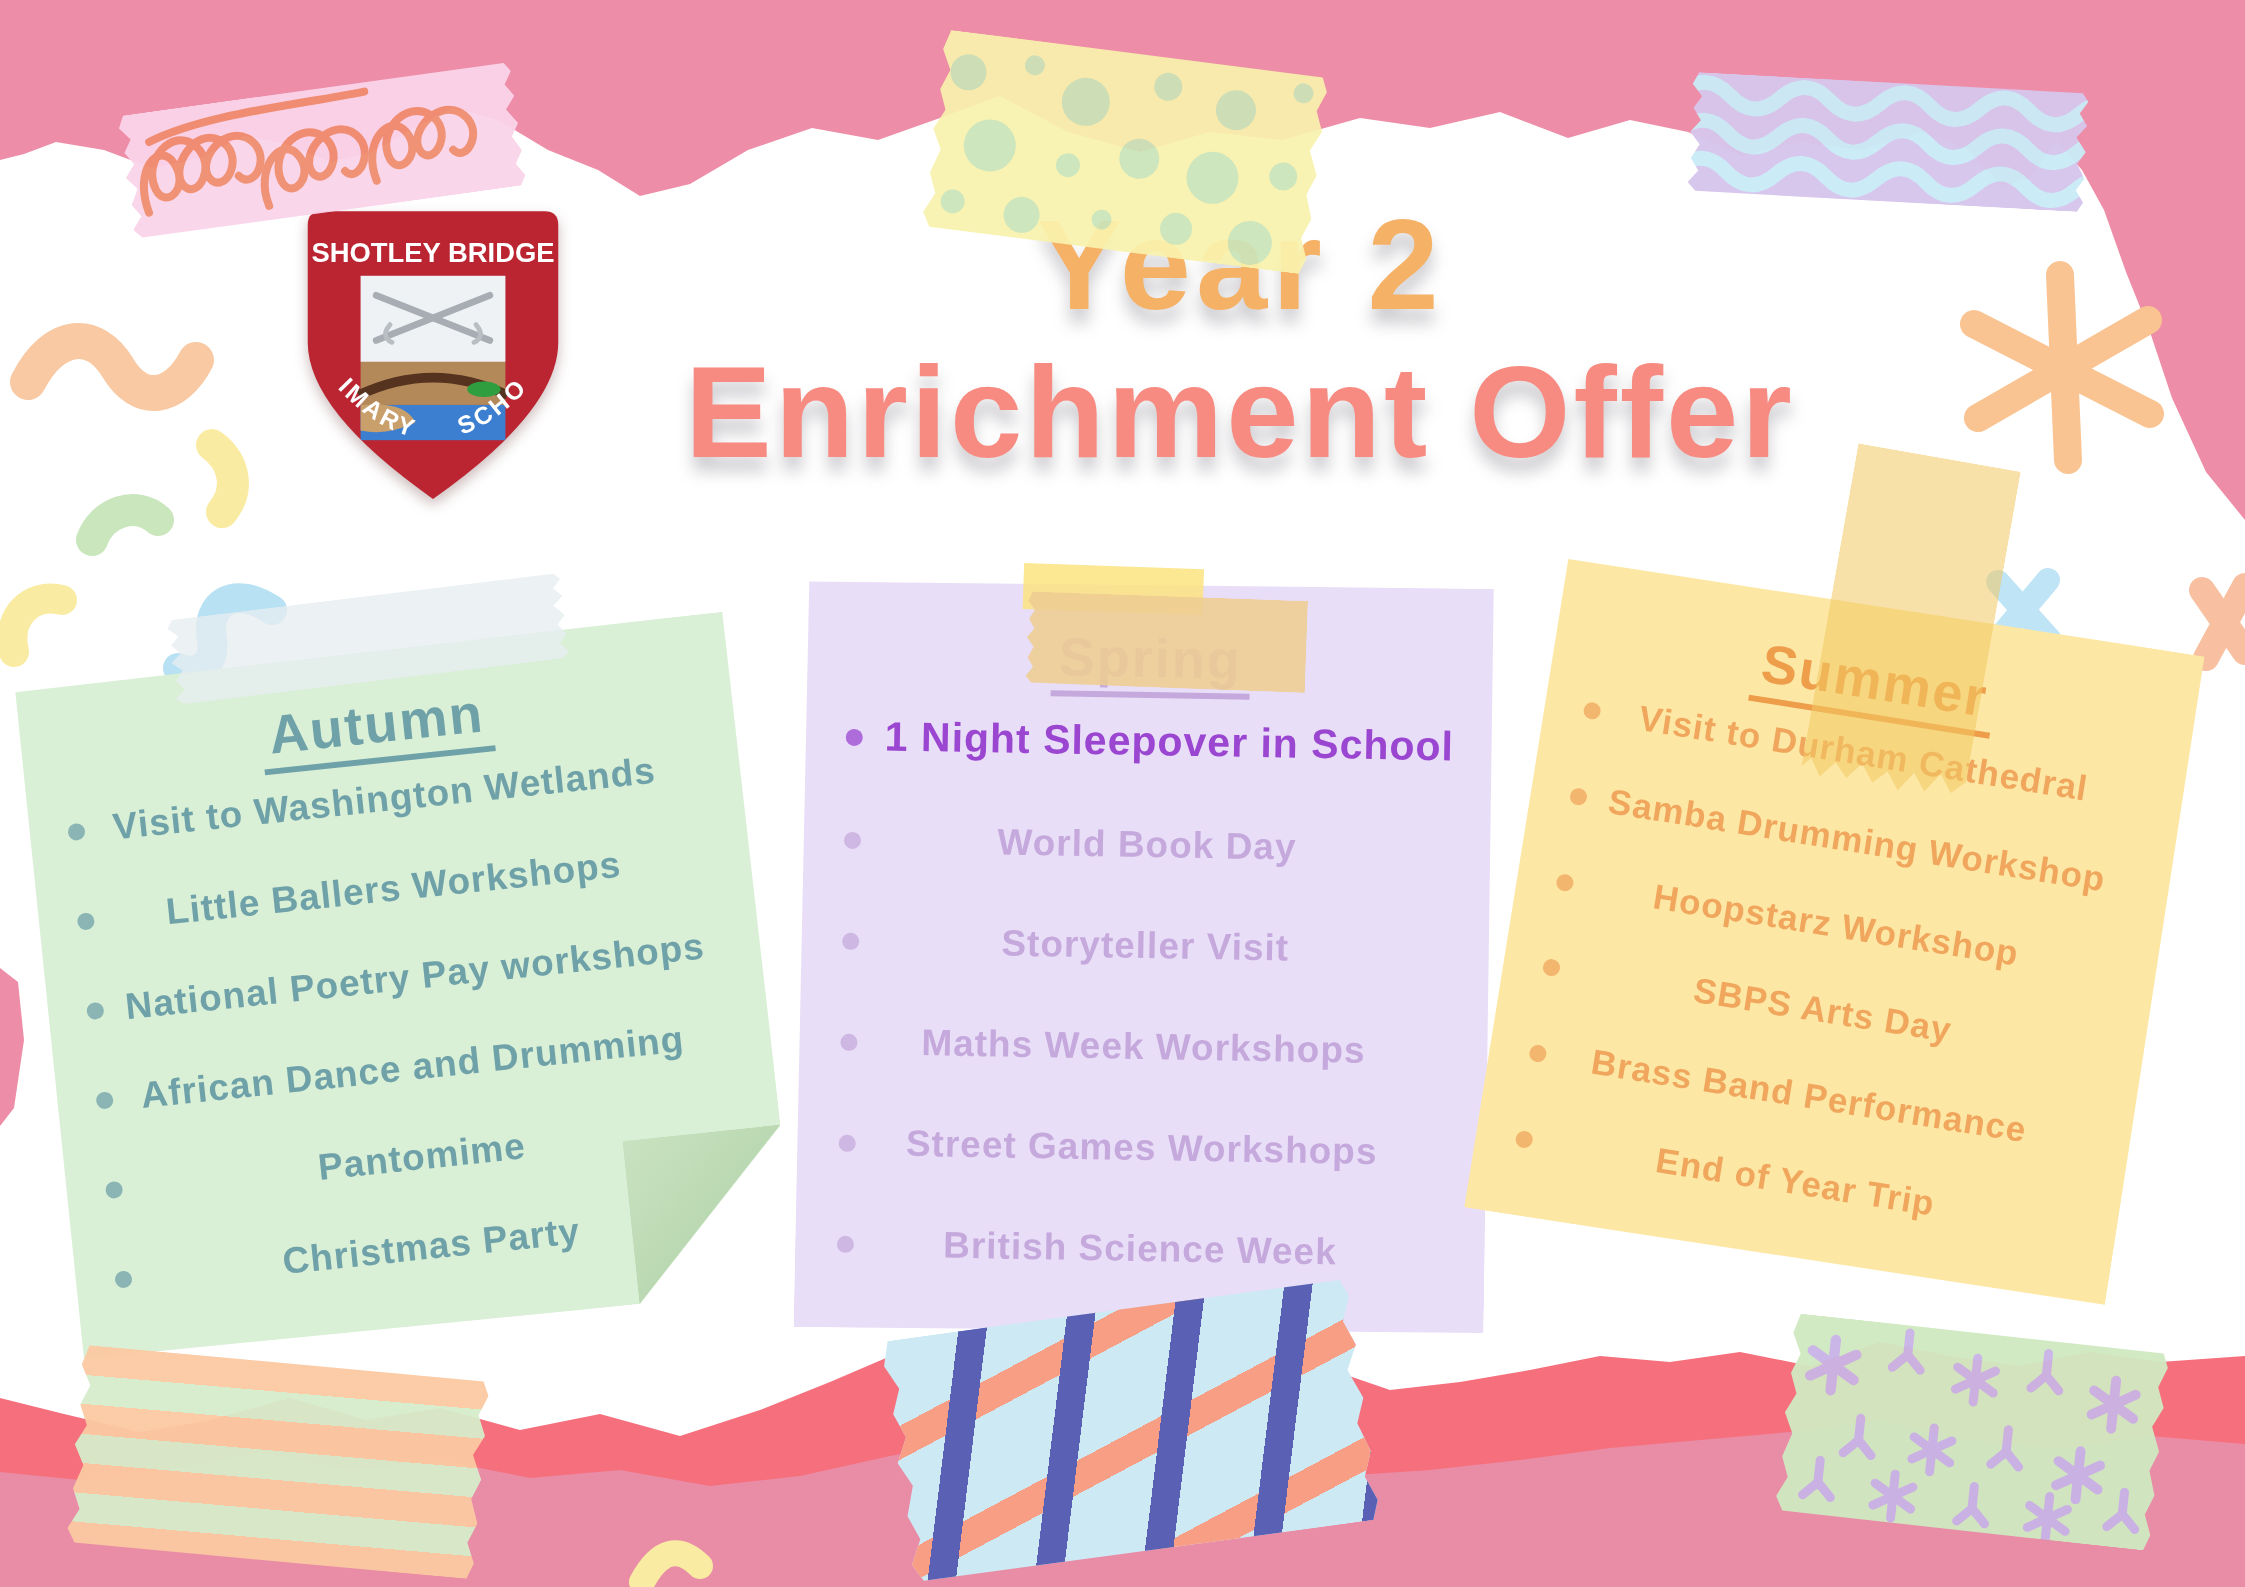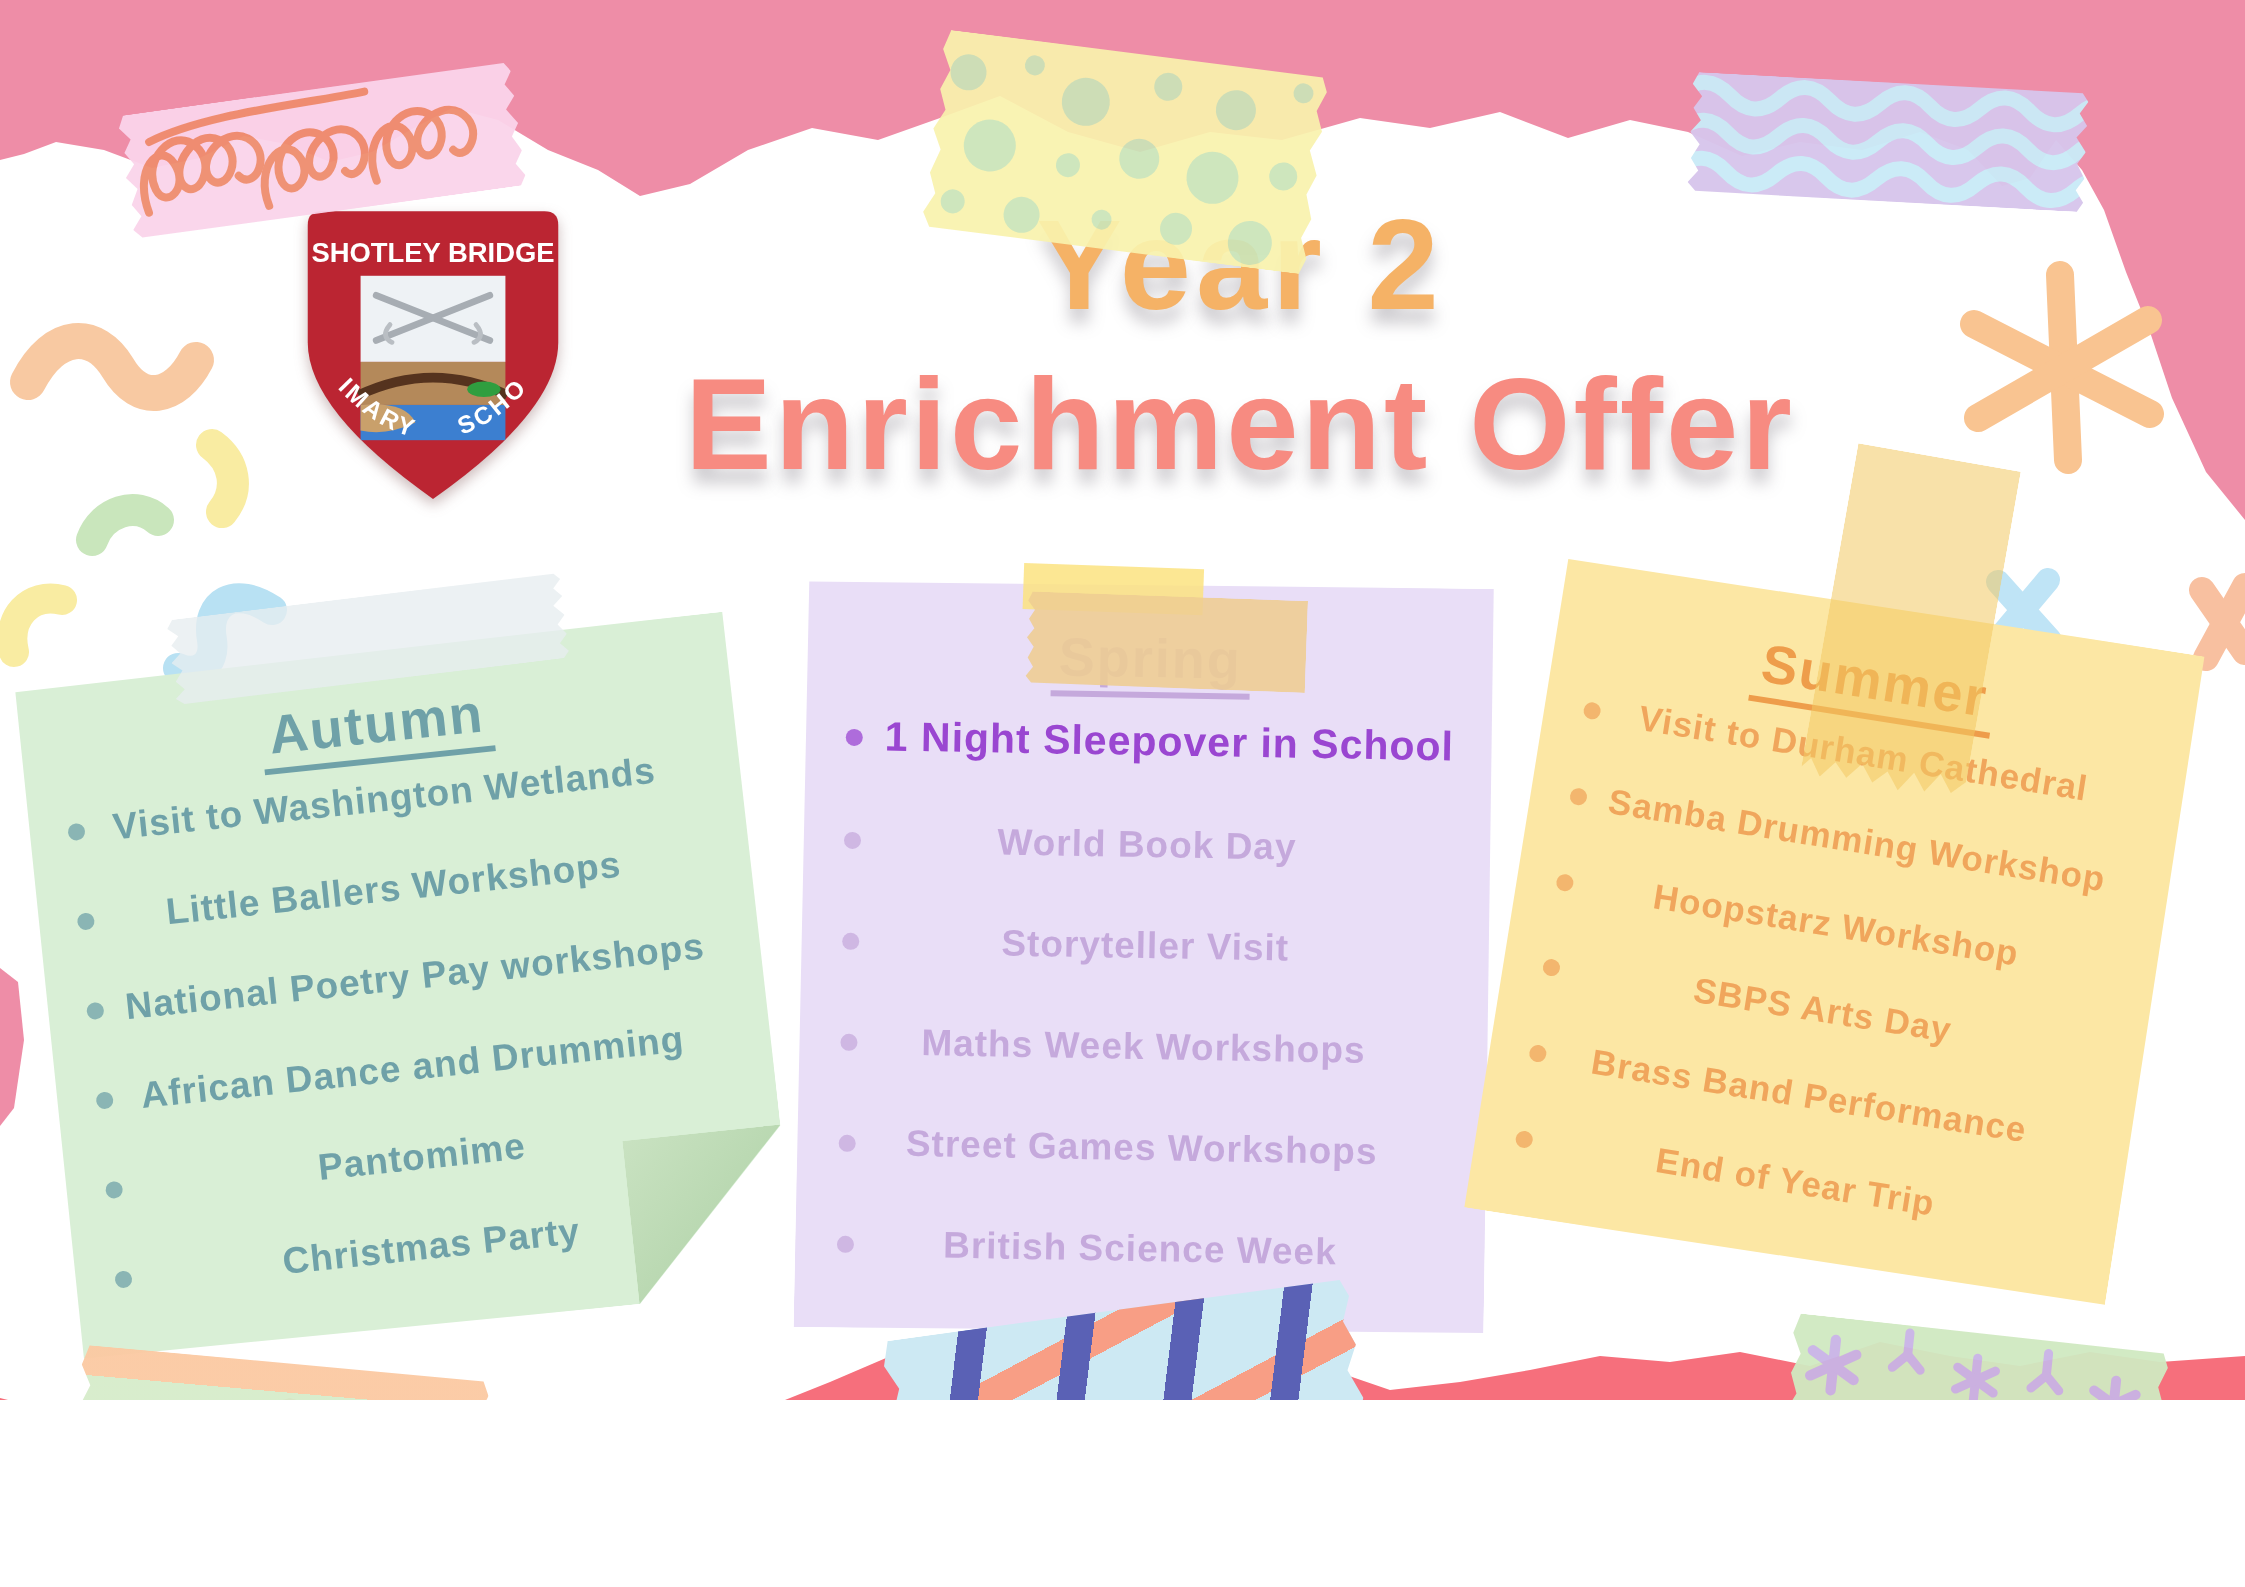--- a/index.html
+++ b/index.html
@@ -1,24 +1,24 @@
 <!DOCTYPE html>
 <html><head>
 <meta charset="utf-8">
 <style>
   html,body{margin:0;padding:0;background:#fff;}
   body{font-family:"Liberation Sans","DejaVu Sans",sans-serif;}
-  .stage{position:relative;width:2245px;height:1400px;overflow:hidden;background:#ffffff;}
+  .stage{position:relative;width:2245px;height:1587px;overflow:hidden;background:#ffffff;}
   svg{display:block;}
   .layer{position:absolute;inset:0;}
   
   .title-block{position:absolute;left:650px;top:198px;width:1180px;text-align:center;z-index:3;}
   .title-line1{font-size:128px;font-weight:800;color:#f5b266;letter-spacing:5px;line-height:1.05;
     text-shadow:0 14px 16px rgba(120,115,125,.38);white-space:nowrap;}
-  .title-line2{font-size:130px;font-weight:800;color:#f78b81;letter-spacing:3px;line-height:1.05;margin-top:24px;
+  .title-line2{font-size:130px;font-weight:800;color:#f78b81;letter-spacing:3px;line-height:1.05;margin-top:12px;
     text-shadow:0 14px 16px rgba(120,115,125,.38);white-space:nowrap;}
   
   .logo{position:absolute;left:296px;top:198px;width:274px;height:318px;z-index:3;
     filter:drop-shadow(0 6px 7px rgba(110,60,60,.35));}
   
   .note{position:absolute;z-index:4;}
   .note-inner{position:absolute;inset:0;display:flex;flex-direction:column;padding:44px 26px 34px;box-sizing:border-box;}
   .note-title{text-align:center;font-weight:800;font-size:54px;letter-spacing:2px;white-space:nowrap;}
   .note-title span{border-bottom:6px solid currentColor;padding:0 8px 4px;}
   .note-list{list-style:none;margin:0;padding:0;flex:1;display:flex;flex-direction:column;justify-content:space-around;}

